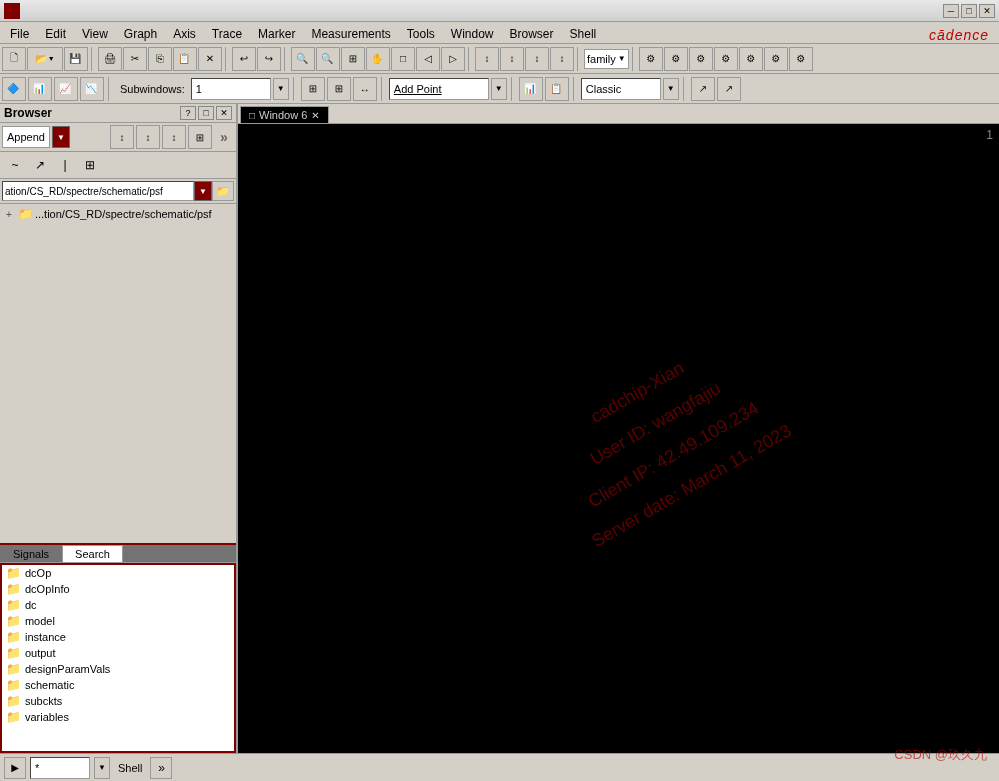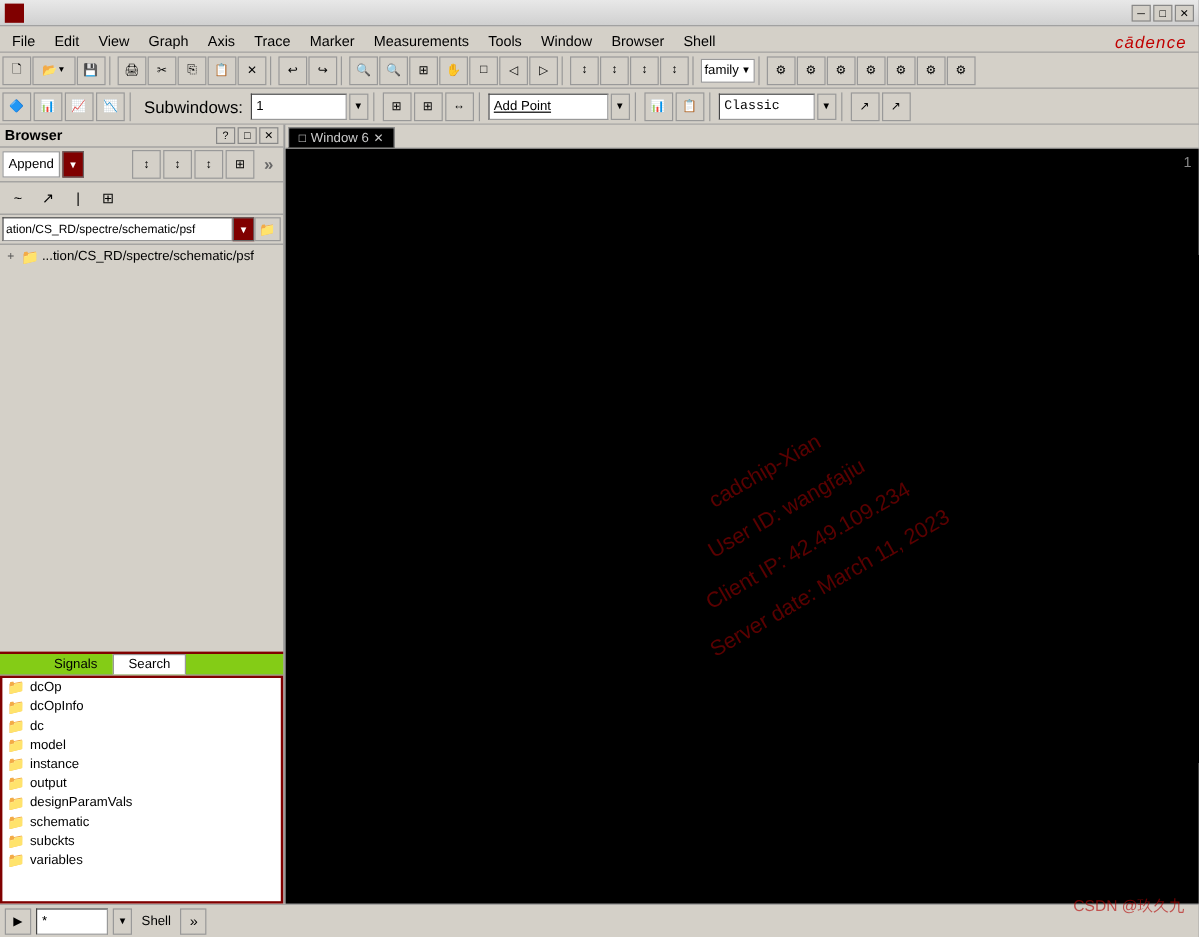--- a/index.html
+++ b/index.html
@@ -99,21 +99,21 @@
     #toolbar2 {
       background: #d4d0c8;
       height: 30px;
       display: flex;
       align-items: center;
       border-bottom: 1px solid #999;
       padding: 0 2px;
       gap: 2px;
     }
     .tb2-label {
-      font-size: 14px;
+      font-size: 11px;
       padding: 0 4px;
     }
     .tb2-select {
       height: 22px;
       border: 1px inset #999;
       background: white;
       font-size: 11px;
       display: flex;
       align-items: center;
       padding: 0 4px;
@@ -296,23 +296,22 @@
 
     
     #signals-area {
       height: 210px;
       border-top: 2px solid #800000;
       display: flex;
       flex-direction: column;
     }
     #signals-tabs {
       display: flex;
-      background: #84cc16;
-      border-bottom: 1px solid #999;
-      padding-left: 32px;
+      background: #737373;
+      border-bottom: 1px solid #999;
     }
     .sig-tab {
       padding: 2px 12px;
       font-size: 11px;
       cursor: pointer;
       border: 1px solid transparent;
       border-bottom: none;
     }
     .sig-tab.active {
       background: white;
@@ -559,21 +558,21 @@
   <div class="tb-btn">↔</div>
   <div class="tb-separator"></div>
   <div class="tb2-select" style="min-width:100px;text-decoration:underline;">
     <span>Add Point</span>
   </div>
   <div class="tb2-arrow">▼</div>
   <div class="tb-separator"></div>
   <div class="tb-btn">📊</div>
   <div class="tb-btn">📋</div>
   <div class="tb-separator"></div>
-  <div class="tb2-select" style="min-width:80px;font-family:Liberation Mono, monospace;">
+  <div class="tb2-select" style="min-width:80px;">
     <span>Classic</span>
   </div>
   <div class="tb2-arrow">▼</div>
   <div class="tb-separator"></div>
   <div class="tb-btn">↗</div>
   <div class="tb-btn">↗</div>
 </div>
 
 <div id="main-layout">
 

